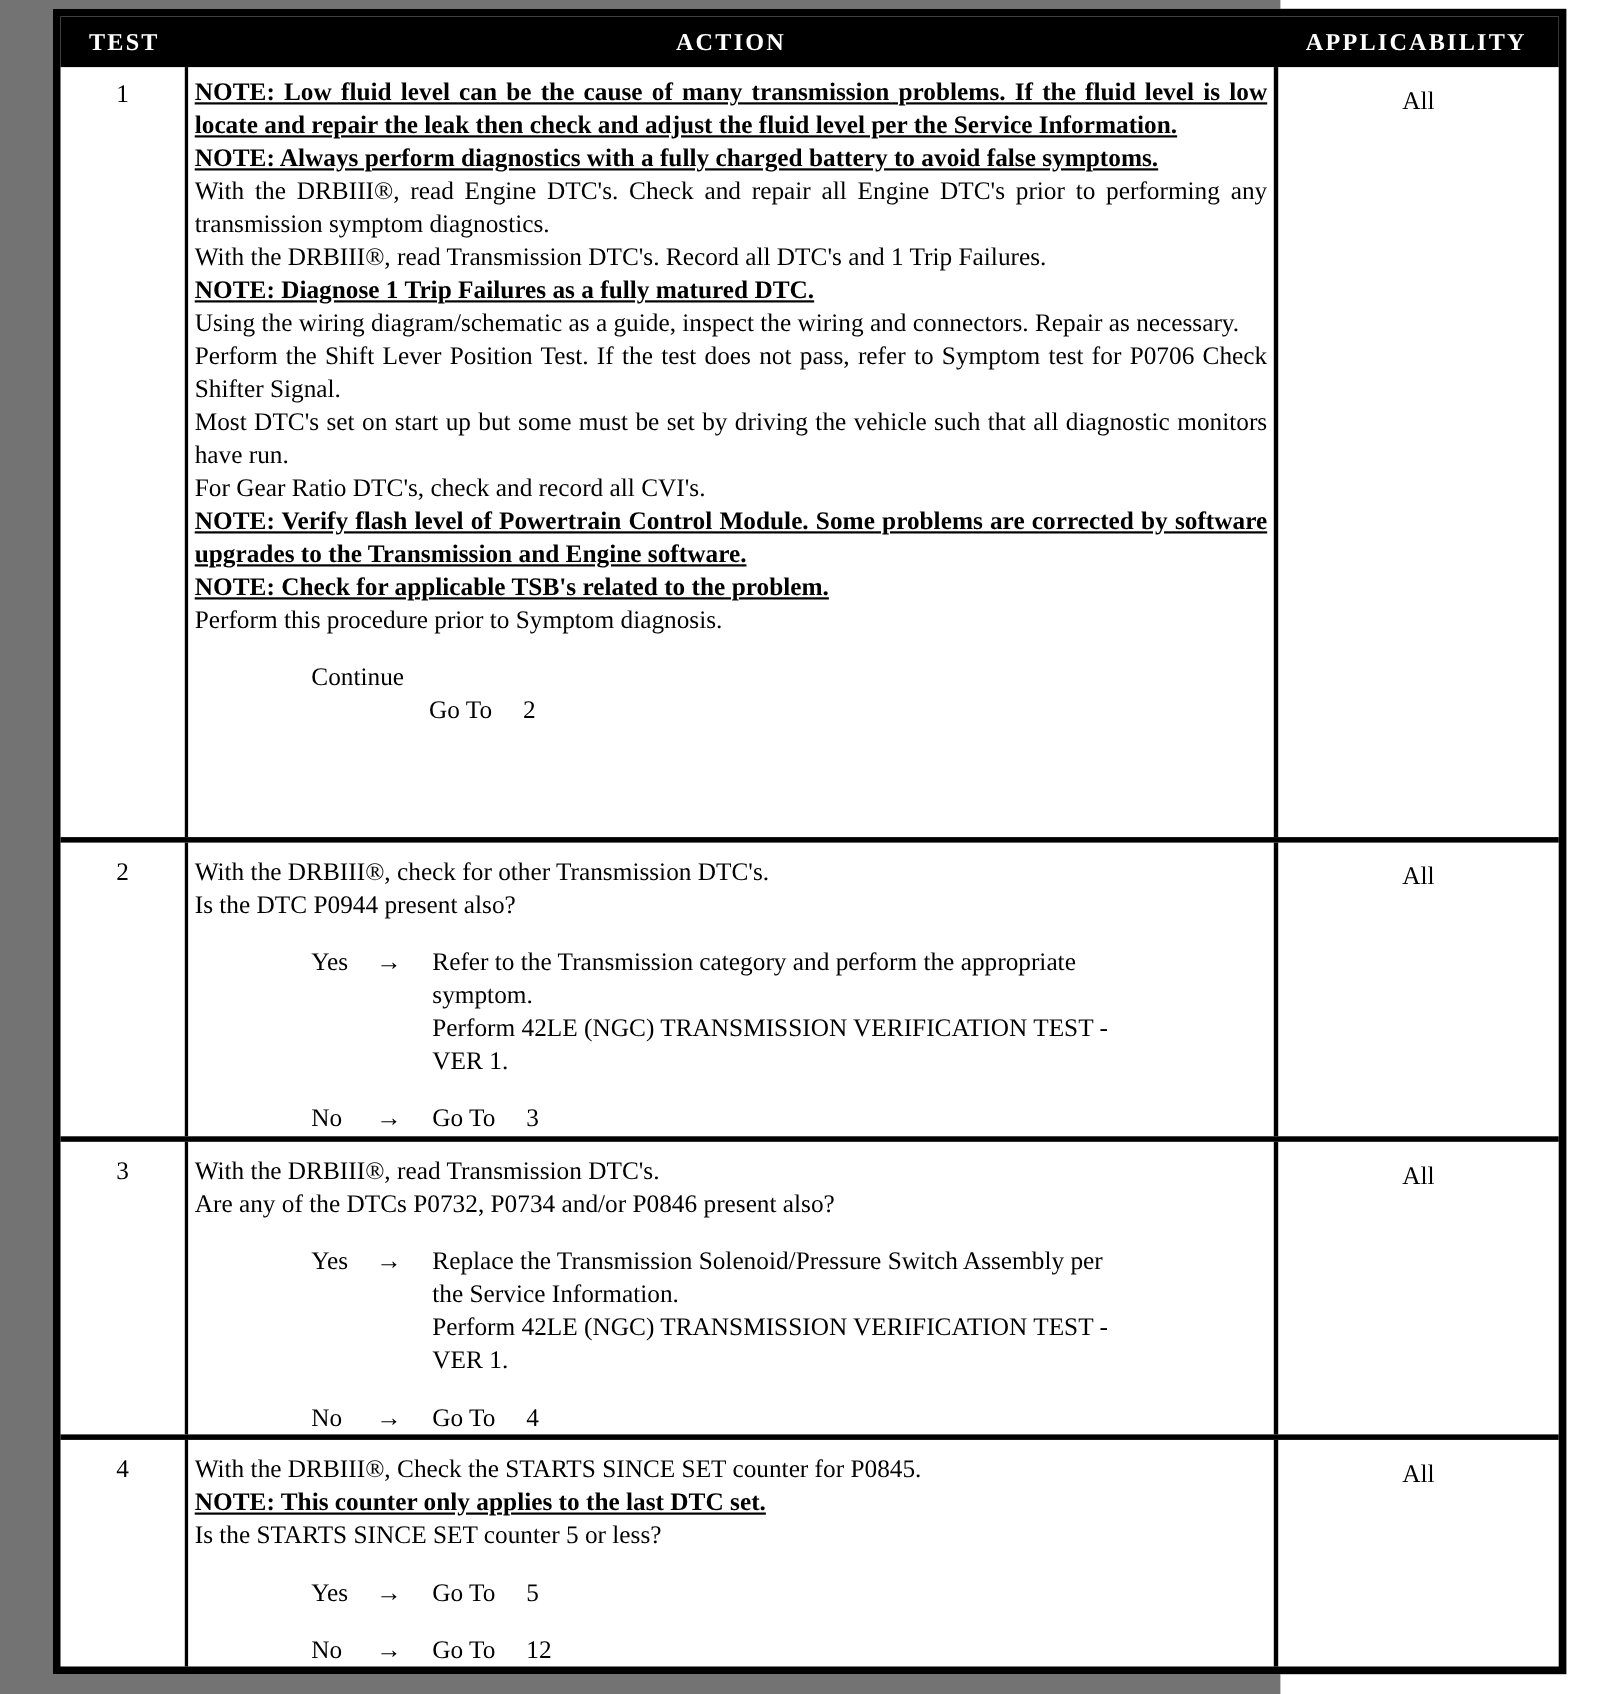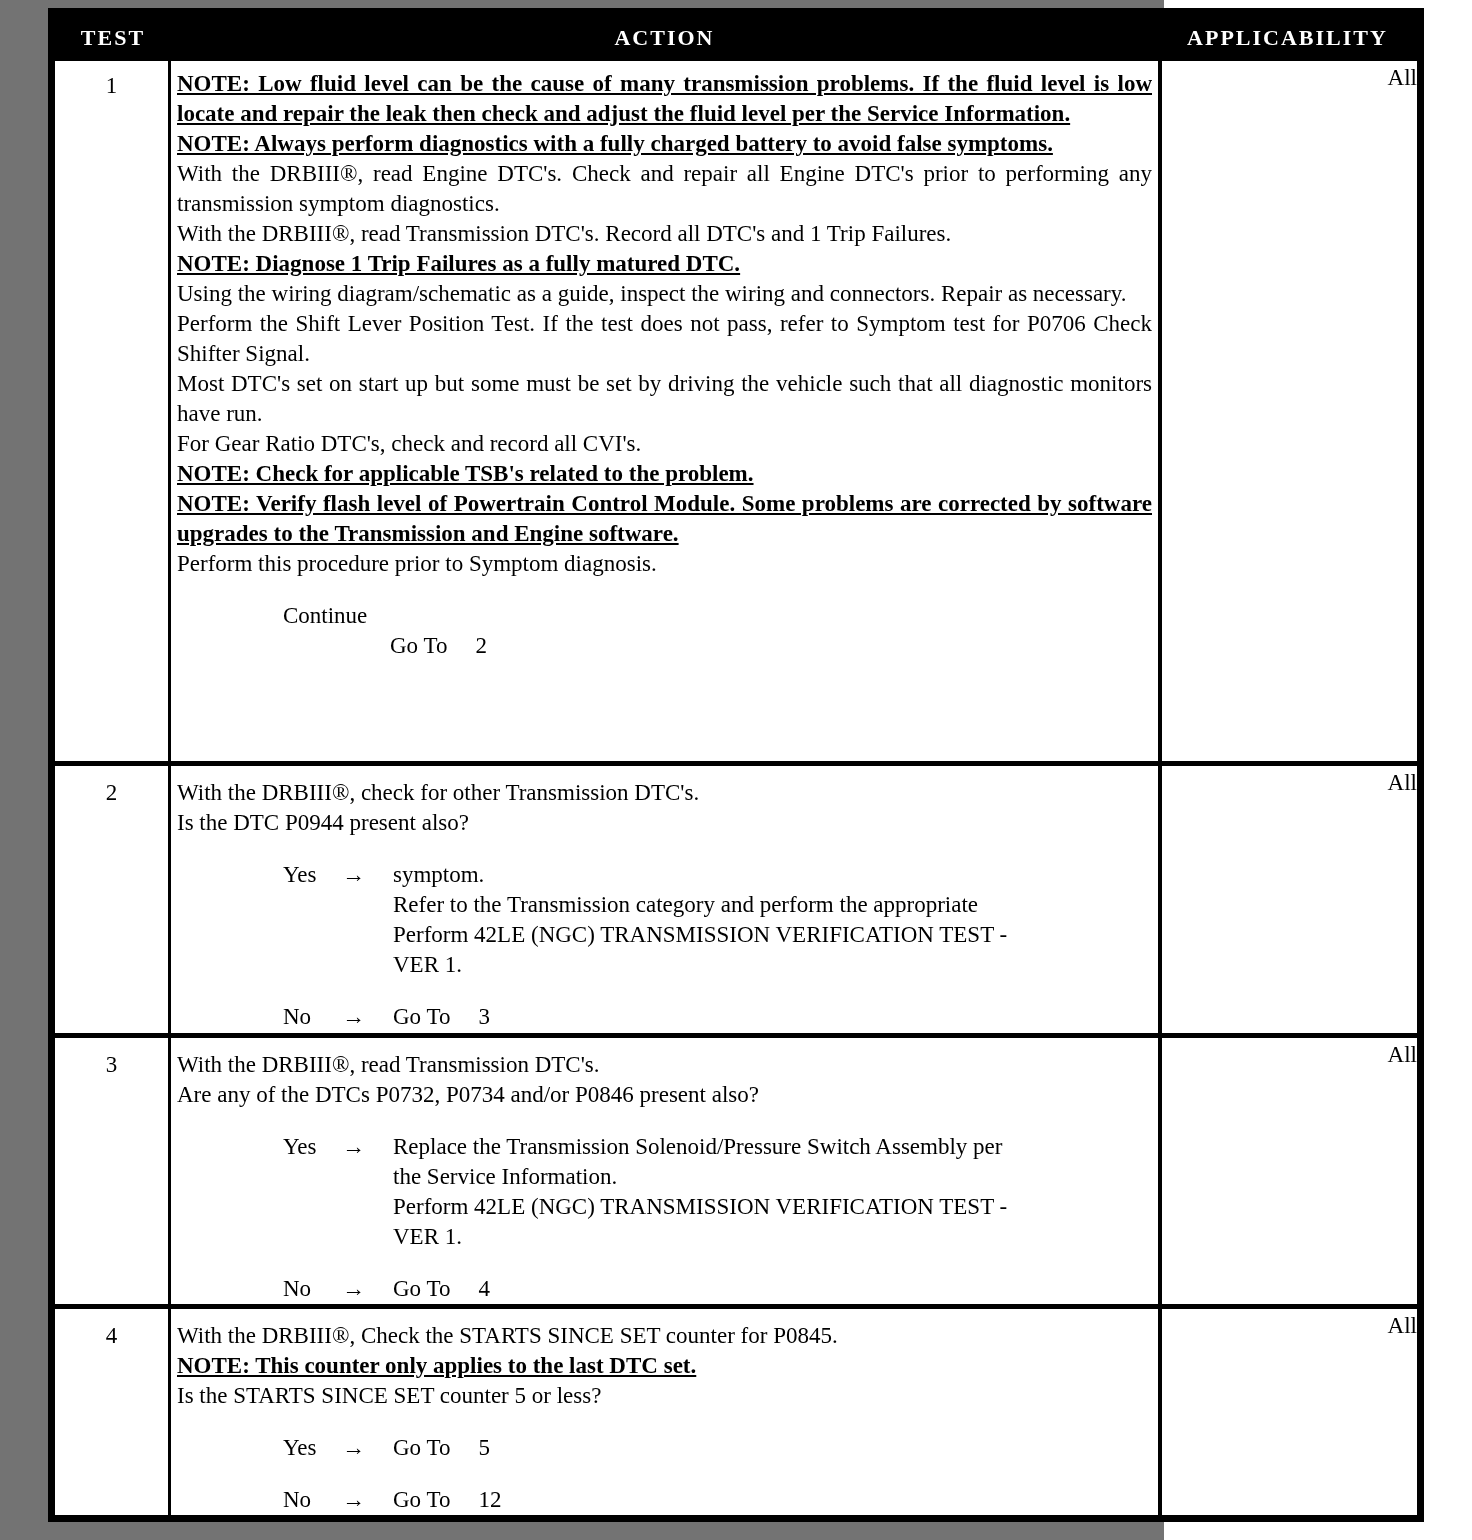--- a/index.html
+++ b/index.html
@@ -51,22 +51,22 @@
 
   .cell-test {
     width: 113px; flex-shrink: 0;
     border-right: 3px solid #000;
     text-align: center;
     padding-top: 10px;
   }
   .cell-appl {
     width: 255px; flex-shrink: 0;
     border-left: 4px solid #000;
-    text-align: right;
-    padding-top: 2px;
+    text-align: center;
+    padding-top: 16px;
   }
   .cell-action {
     flex: 1;
     padding: 8px 6px 0 6px;
     overflow: hidden;
   }
   .pad12 { padding-top: 12px; }
 
   .cell-action p { margin: 0; text-align: justify; }
   .b { font-weight: bold; text-decoration: underline; }
@@ -105,22 +105,22 @@
       <div class="cell-action">
         <p class="b">NOTE: Low fluid level can be the cause of many transmission problems. If the fluid level is low locate and repair the leak then check and adjust the fluid level per the Service Information.</p>
         <p class="b">NOTE: Always perform diagnostics with a fully charged battery to avoid false symptoms.</p>
         <p>With the DRBIII®, read Engine DTC's. Check and repair all Engine DTC's prior to performing any transmission symptom diagnostics.</p>
         <p>With the DRBIII®, read Transmission DTC's. Record all DTC's and 1 Trip Failures.</p>
         <p class="b">NOTE: Diagnose 1 Trip Failures as a fully matured DTC.</p>
         <p>Using the wiring diagram/schematic as a guide, inspect the wiring and connectors. Repair as necessary.</p>
         <p>Perform the Shift Lever Position Test. If the test does not pass, refer to Symptom test for P0706 Check Shifter Signal.</p>
         <p>Most DTC's set on start up but some must be set by driving the vehicle such that all diagnostic monitors have run.</p>
         <p>For Gear Ratio DTC's, check and record all CVI's.</p>
+        <p class="b">NOTE: Verify flash level of Powertrain Control Module. Some problems are corrected by software upgrades to the Transmission and Engine software.</p>
         <p class="b">NOTE: Check for applicable TSB's related to the problem.</p>
-        <p class="b">NOTE: Verify flash level of Powertrain Control Module. Some problems are corrected by software upgrades to the Transmission and Engine software.</p>
         <p>Perform this procedure prior to Symptom diagnosis.</p>
         <div class="continue-block">
           <div>Continue</div>
           <div class="goto-line">
             <span>Go To</span>
             <span class="goto-num">2</span>
           </div>
         </div>
       </div>
       <div class="cell-appl">All</div>
@@ -128,22 +128,22 @@
 
     <div class="row r2">
       <div class="cell-test pad12">2</div>
       <div class="cell-action pad12">
         <p>With the DRBIII®, check for other Transmission DTC's.</p>
         <p>Is the DTC P0944 present also?</p>
         <div class="decision">
           <span class="d-label">Yes</span>
           <span class="d-arrow">→</span>
           <div class="d-text">
+            <div>Refer to the Transmission category and perform the appropriate</div>
             <div>symptom.</div>
-            <div>Refer to the Transmission category and perform the appropriate</div>
             <div>Perform 42LE (NGC) TRANSMISSION VERIFICATION TEST -</div>
             <div>VER 1.</div>
           </div>
         </div>
         <div class="decision">
           <span class="d-label">No</span>
           <span class="d-arrow">→</span>
           <div class="d-text">
             <div class="goto-line">
               <span>Go To</span>

